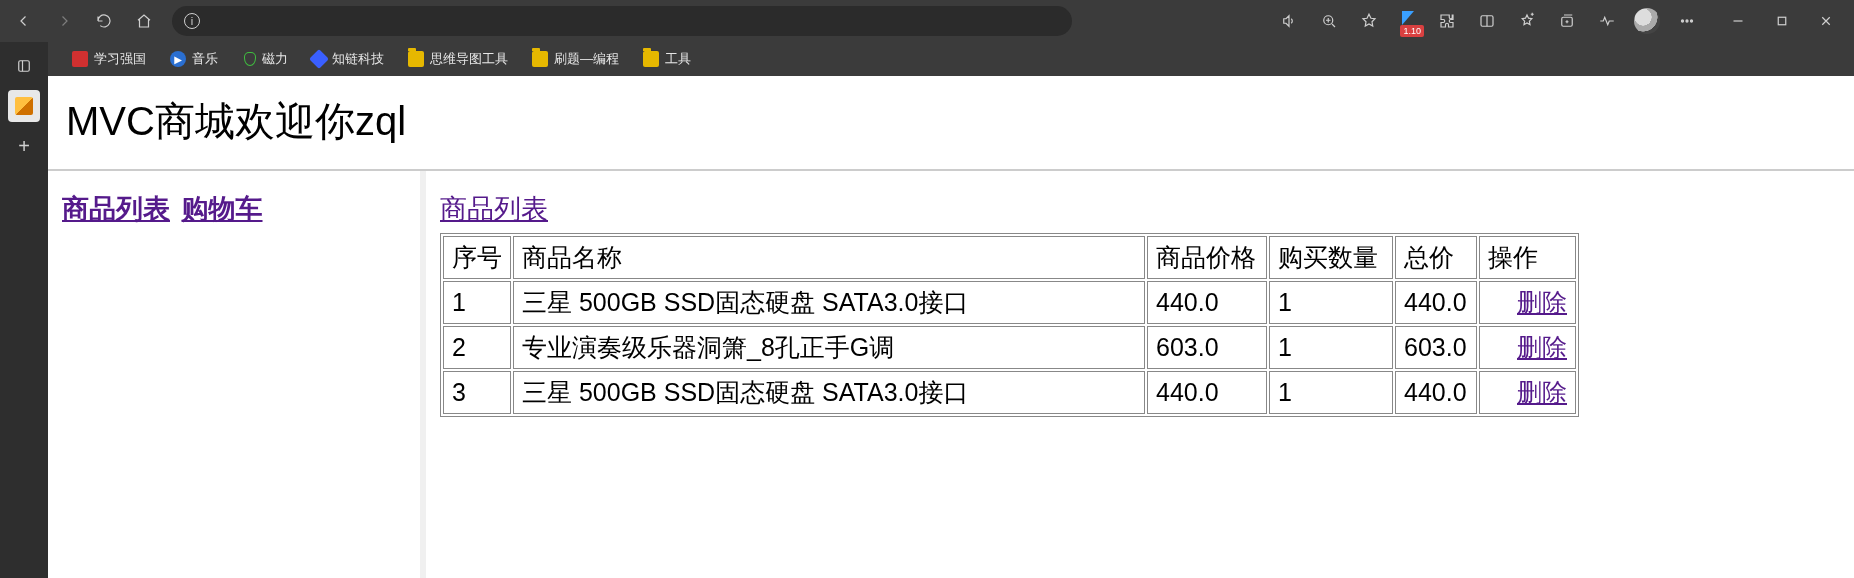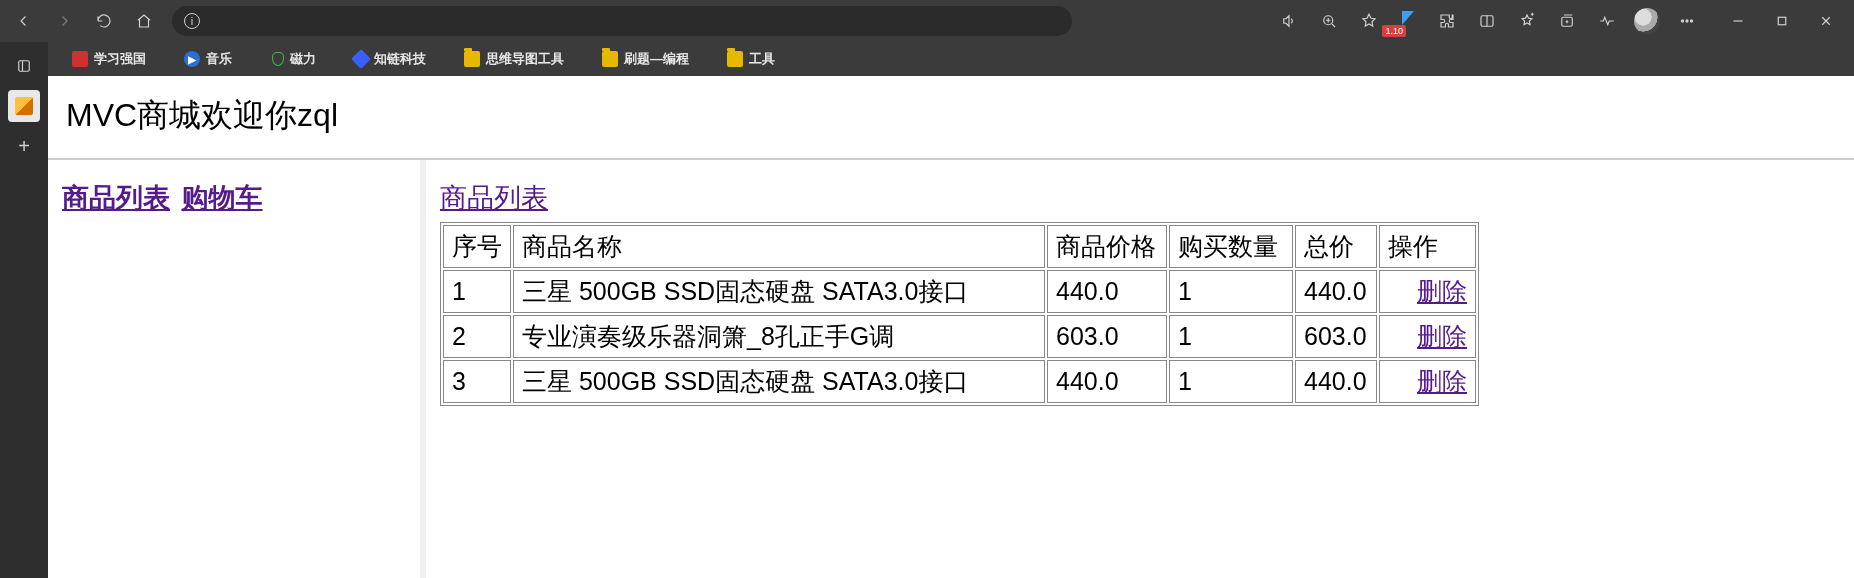--- a/index.html
+++ b/index.html
@@ -84,21 +84,21 @@
     .flag-badge .flag-tri {
       width: 0; height: 0;
       border-left: 0 solid transparent;
       border-right: 12px solid transparent;
       border-top: 14px solid #3aa0ff;
       transform: translateY(-3px);
     }
     .flag-badge .badge {
       position: absolute;
       bottom: 2px;
-      right: 20px;
+      right: 2px;
       background: #d94040;
       color: #fff;
       font-size: 9px;
       padding: 0 3px;
       border-radius: 2px;
       line-height: 12px;
     }
     .avatar {
       width: 26px; height: 26px;
       border-radius: 50%;
@@ -109,24 +109,23 @@
       display: flex;
       margin-left: 8px;
     }
     .win-btns .nav-btn { width: 44px; }
     
     .bookmarks {
       display: flex;
       align-items: center;
       height: 34px;
       padding: 0 62px 0 66px;
-      gap: 26px;
+      gap: 12px;
       font-size: 13px;
       color: #e6e6e6;
-      font-weight: bold;
     }
     .bk-item {
       display: inline-flex;
       align-items: center;
       gap: 6px;
       padding: 2px 6px;
       border-radius: 3px;
       cursor: pointer;
     }
     .bk-icon { width: 16px; height: 16px; display: inline-block; border-radius: 2px; }
@@ -204,21 +203,21 @@
       top: 76px;
       right: 0;
       bottom: 0;
       background: #fff;
       overflow: hidden;
     }
     .page-header {
       padding: 18px 18px 12px 18px;
     }
     .page-title {
-      font-size: 32px;
+      font-size: 40px;
       font-weight: 400;
       color: #000;
     }
     .hr-line {
       border: 0;
       border-top: 2px solid #ccc;
       margin: 8px 0 0 0;
     }
     .frames {
       display: flex;
@@ -256,21 +255,21 @@
     }
     table.cart th, table.cart td {
       border: 1px solid #888;
       padding: 4px 8px;
       font-weight: 400;
       text-align: left;
       vertical-align: middle;
       white-space: nowrap;
     }
     th.col-seq { width: 62px; }
-    th.col-name { width: 532px; }
+    th.col-name { width: 632px; }
     th.col-price { width: 120px; }
     th.col-qty { width: 124px; }
     th.col-total { width: 82px; }
     th.col-act { width: 84px; }
     a.del-link {
       color: #551a8b;
       text-decoration: underline;
       cursor: pointer;
       margin-left: 29px;
     }

